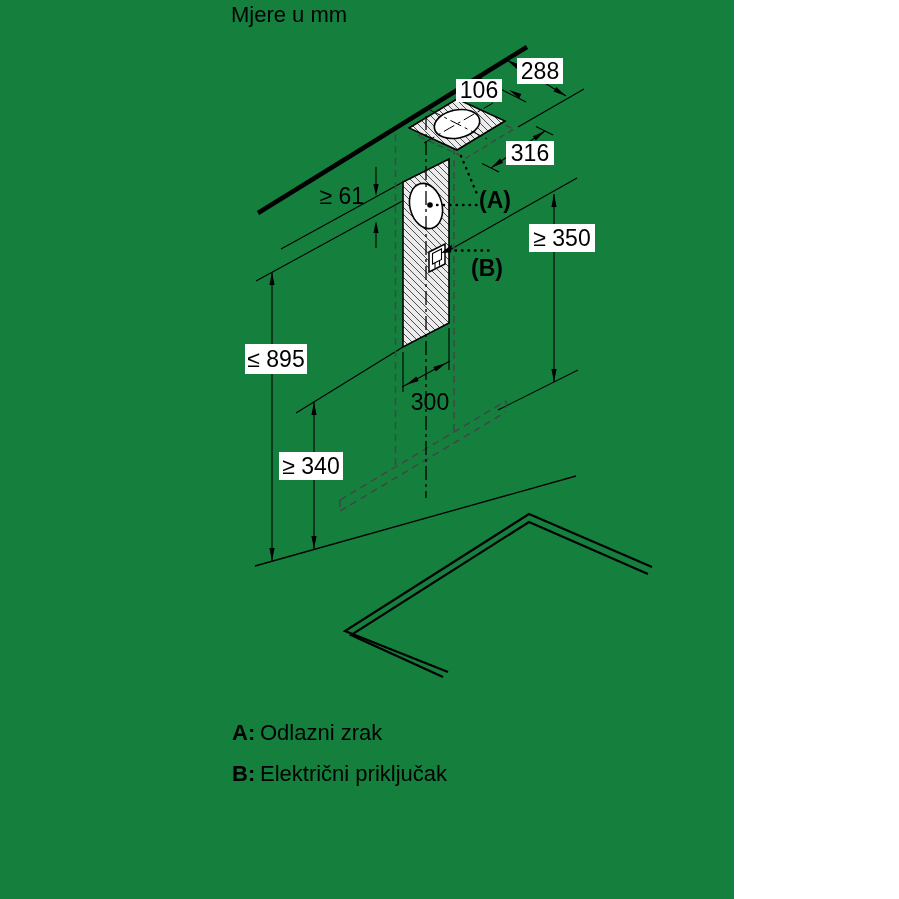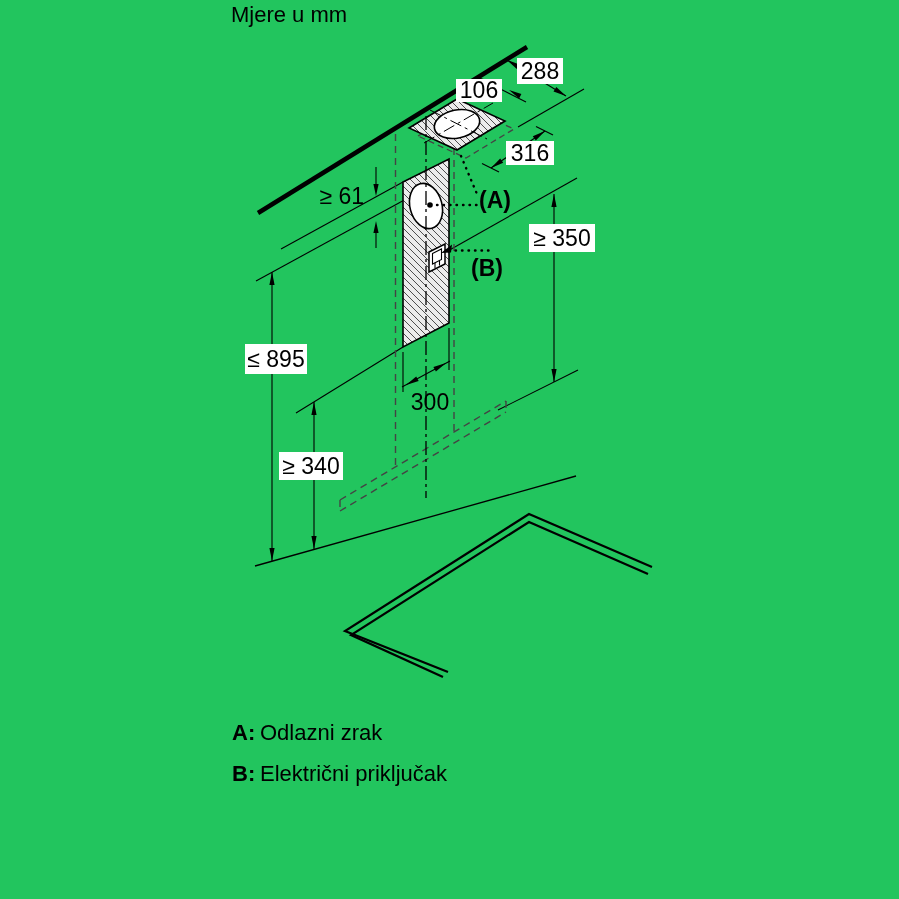--- a/index.html
+++ b/index.html
@@ -2,23 +2,23 @@
 <html><head>
 <meta charset="utf-8">
 <style>
   html, body {
     margin: 0;
     padding: 0;
     background: #ffffff;
   }
   .stage {
     position: relative;
-    width: 899px;
+    width: 734px;
     height: 899px;
-    background: #22c55e;
+    background: #15803d;
     overflow: hidden;
     font-family: "Liberation Sans", sans-serif;
   }
   svg { display: block; }
   text {
     font-family: "Liberation Sans", sans-serif;
     fill: #000000;
   }
   .dim-text   { font-size: 23px; }
   .label-text { font-size: 23px; font-weight: bold; }

